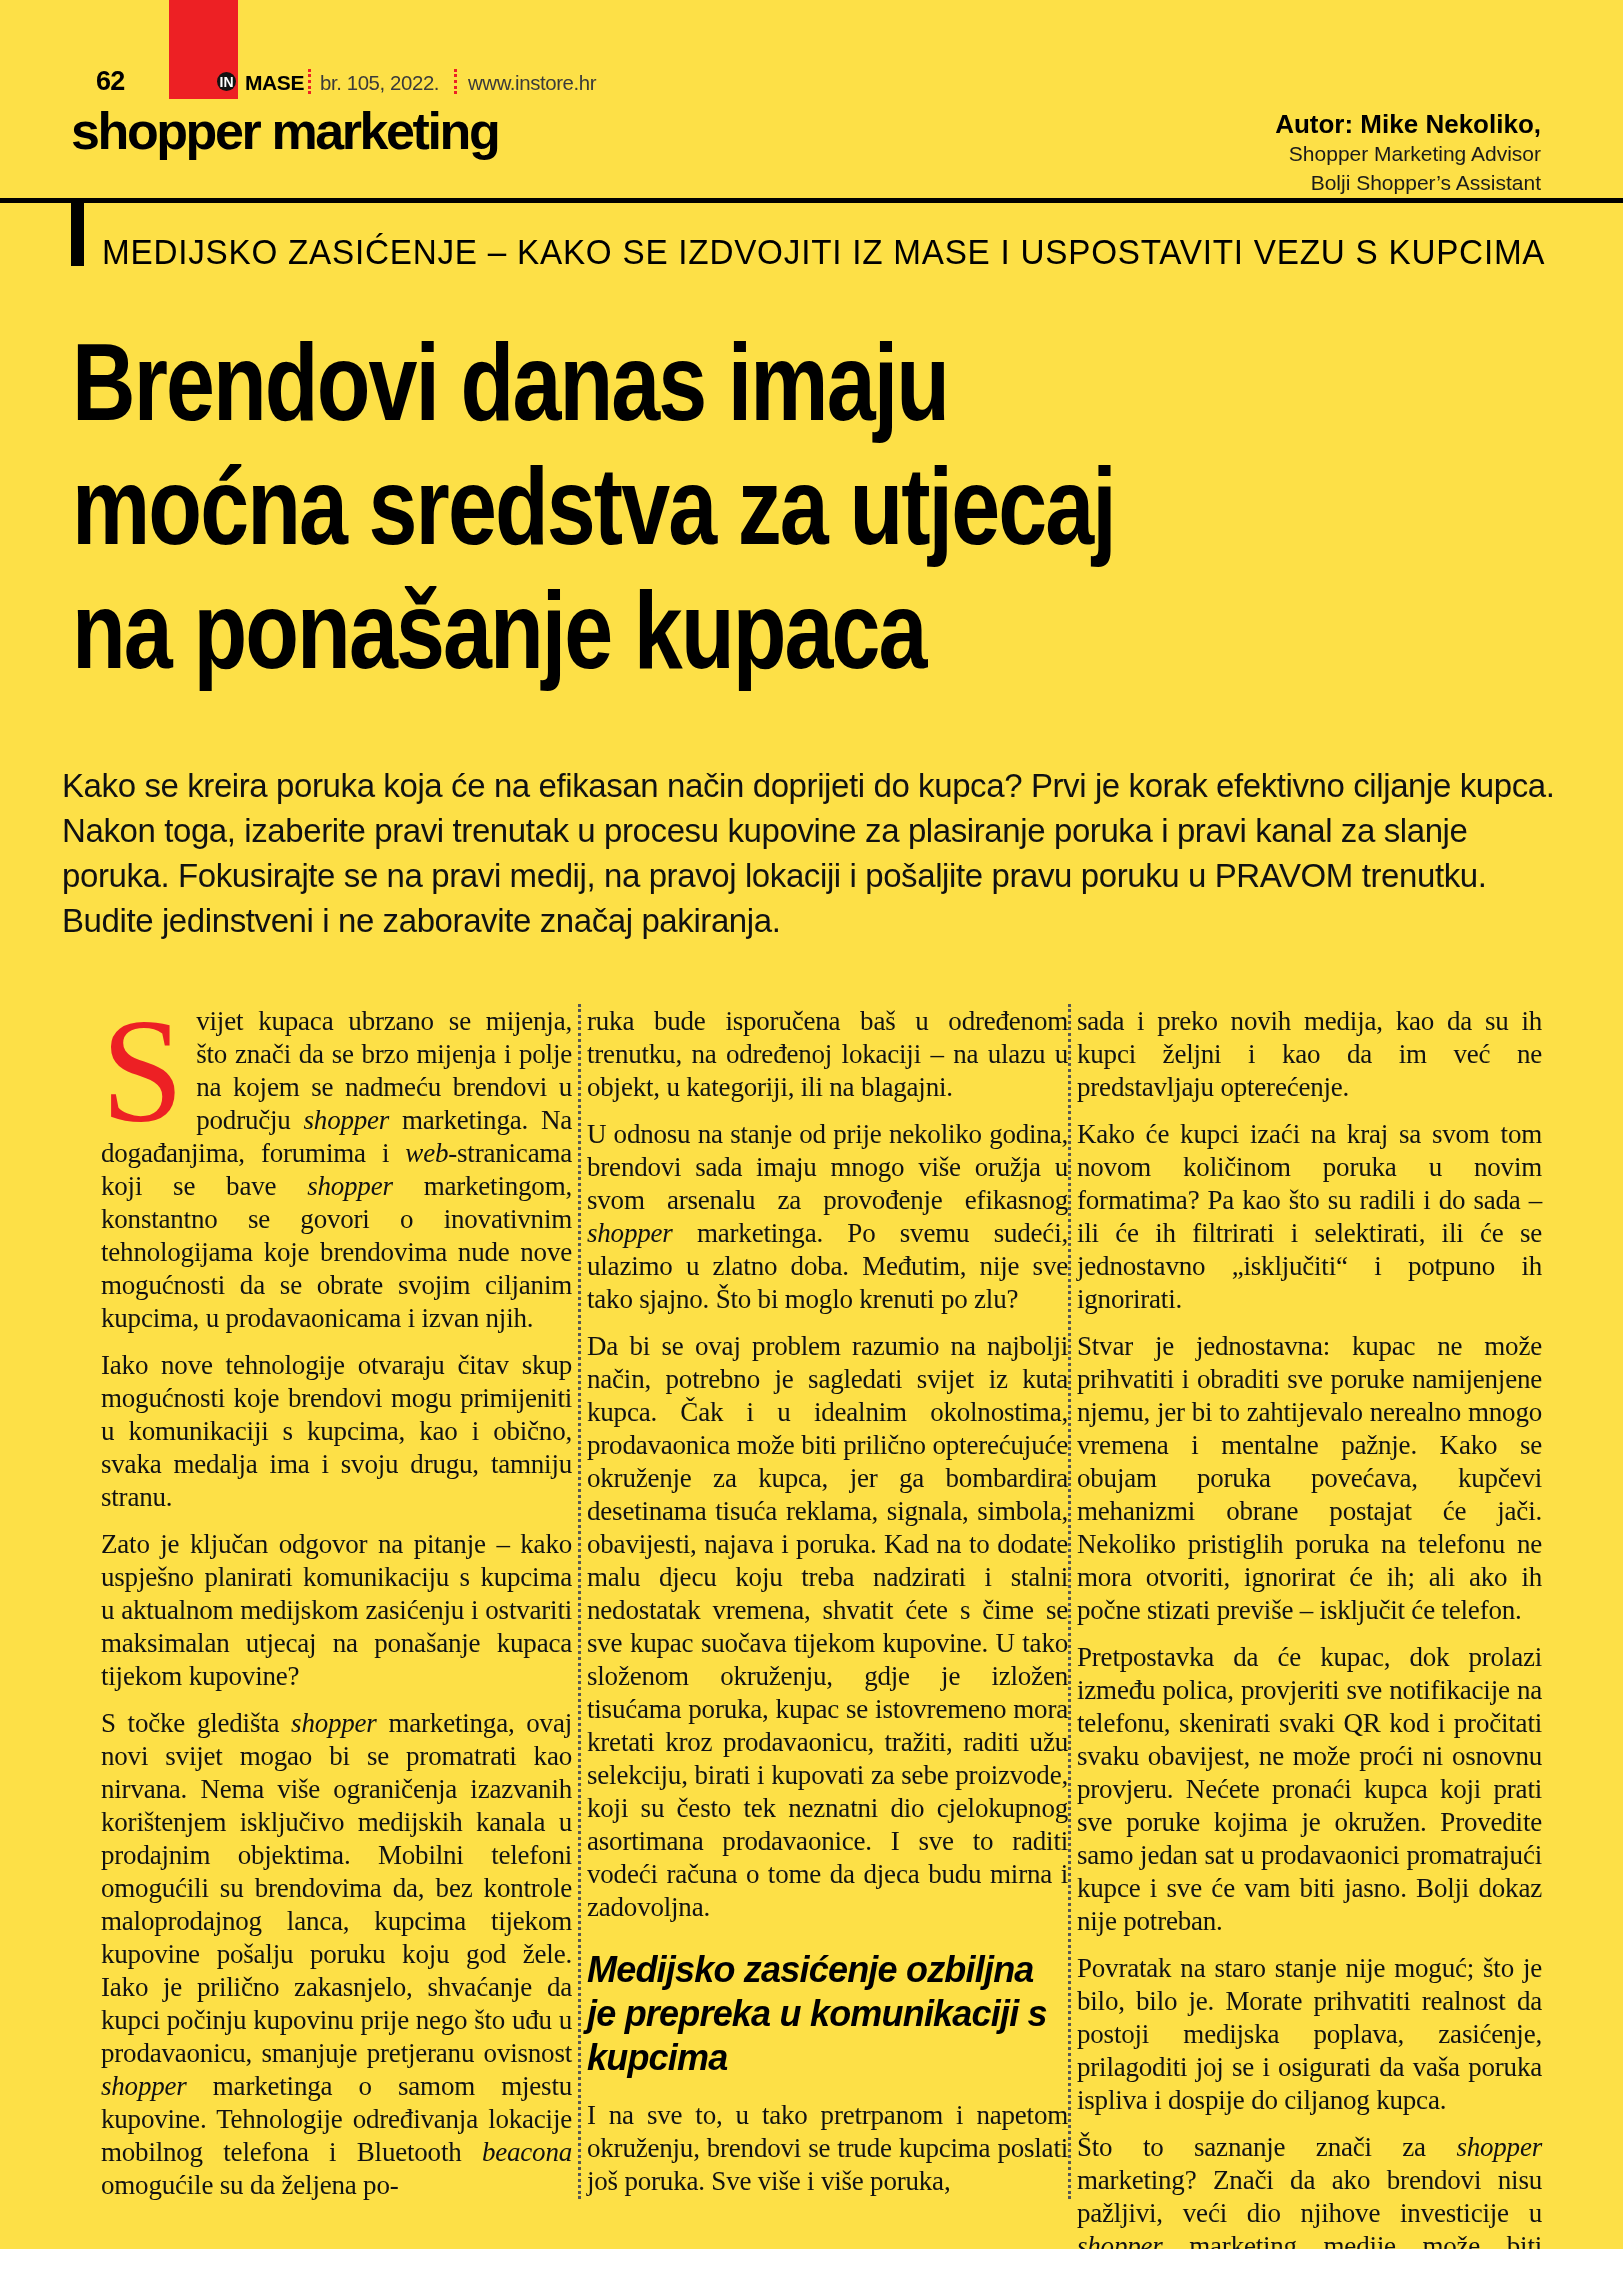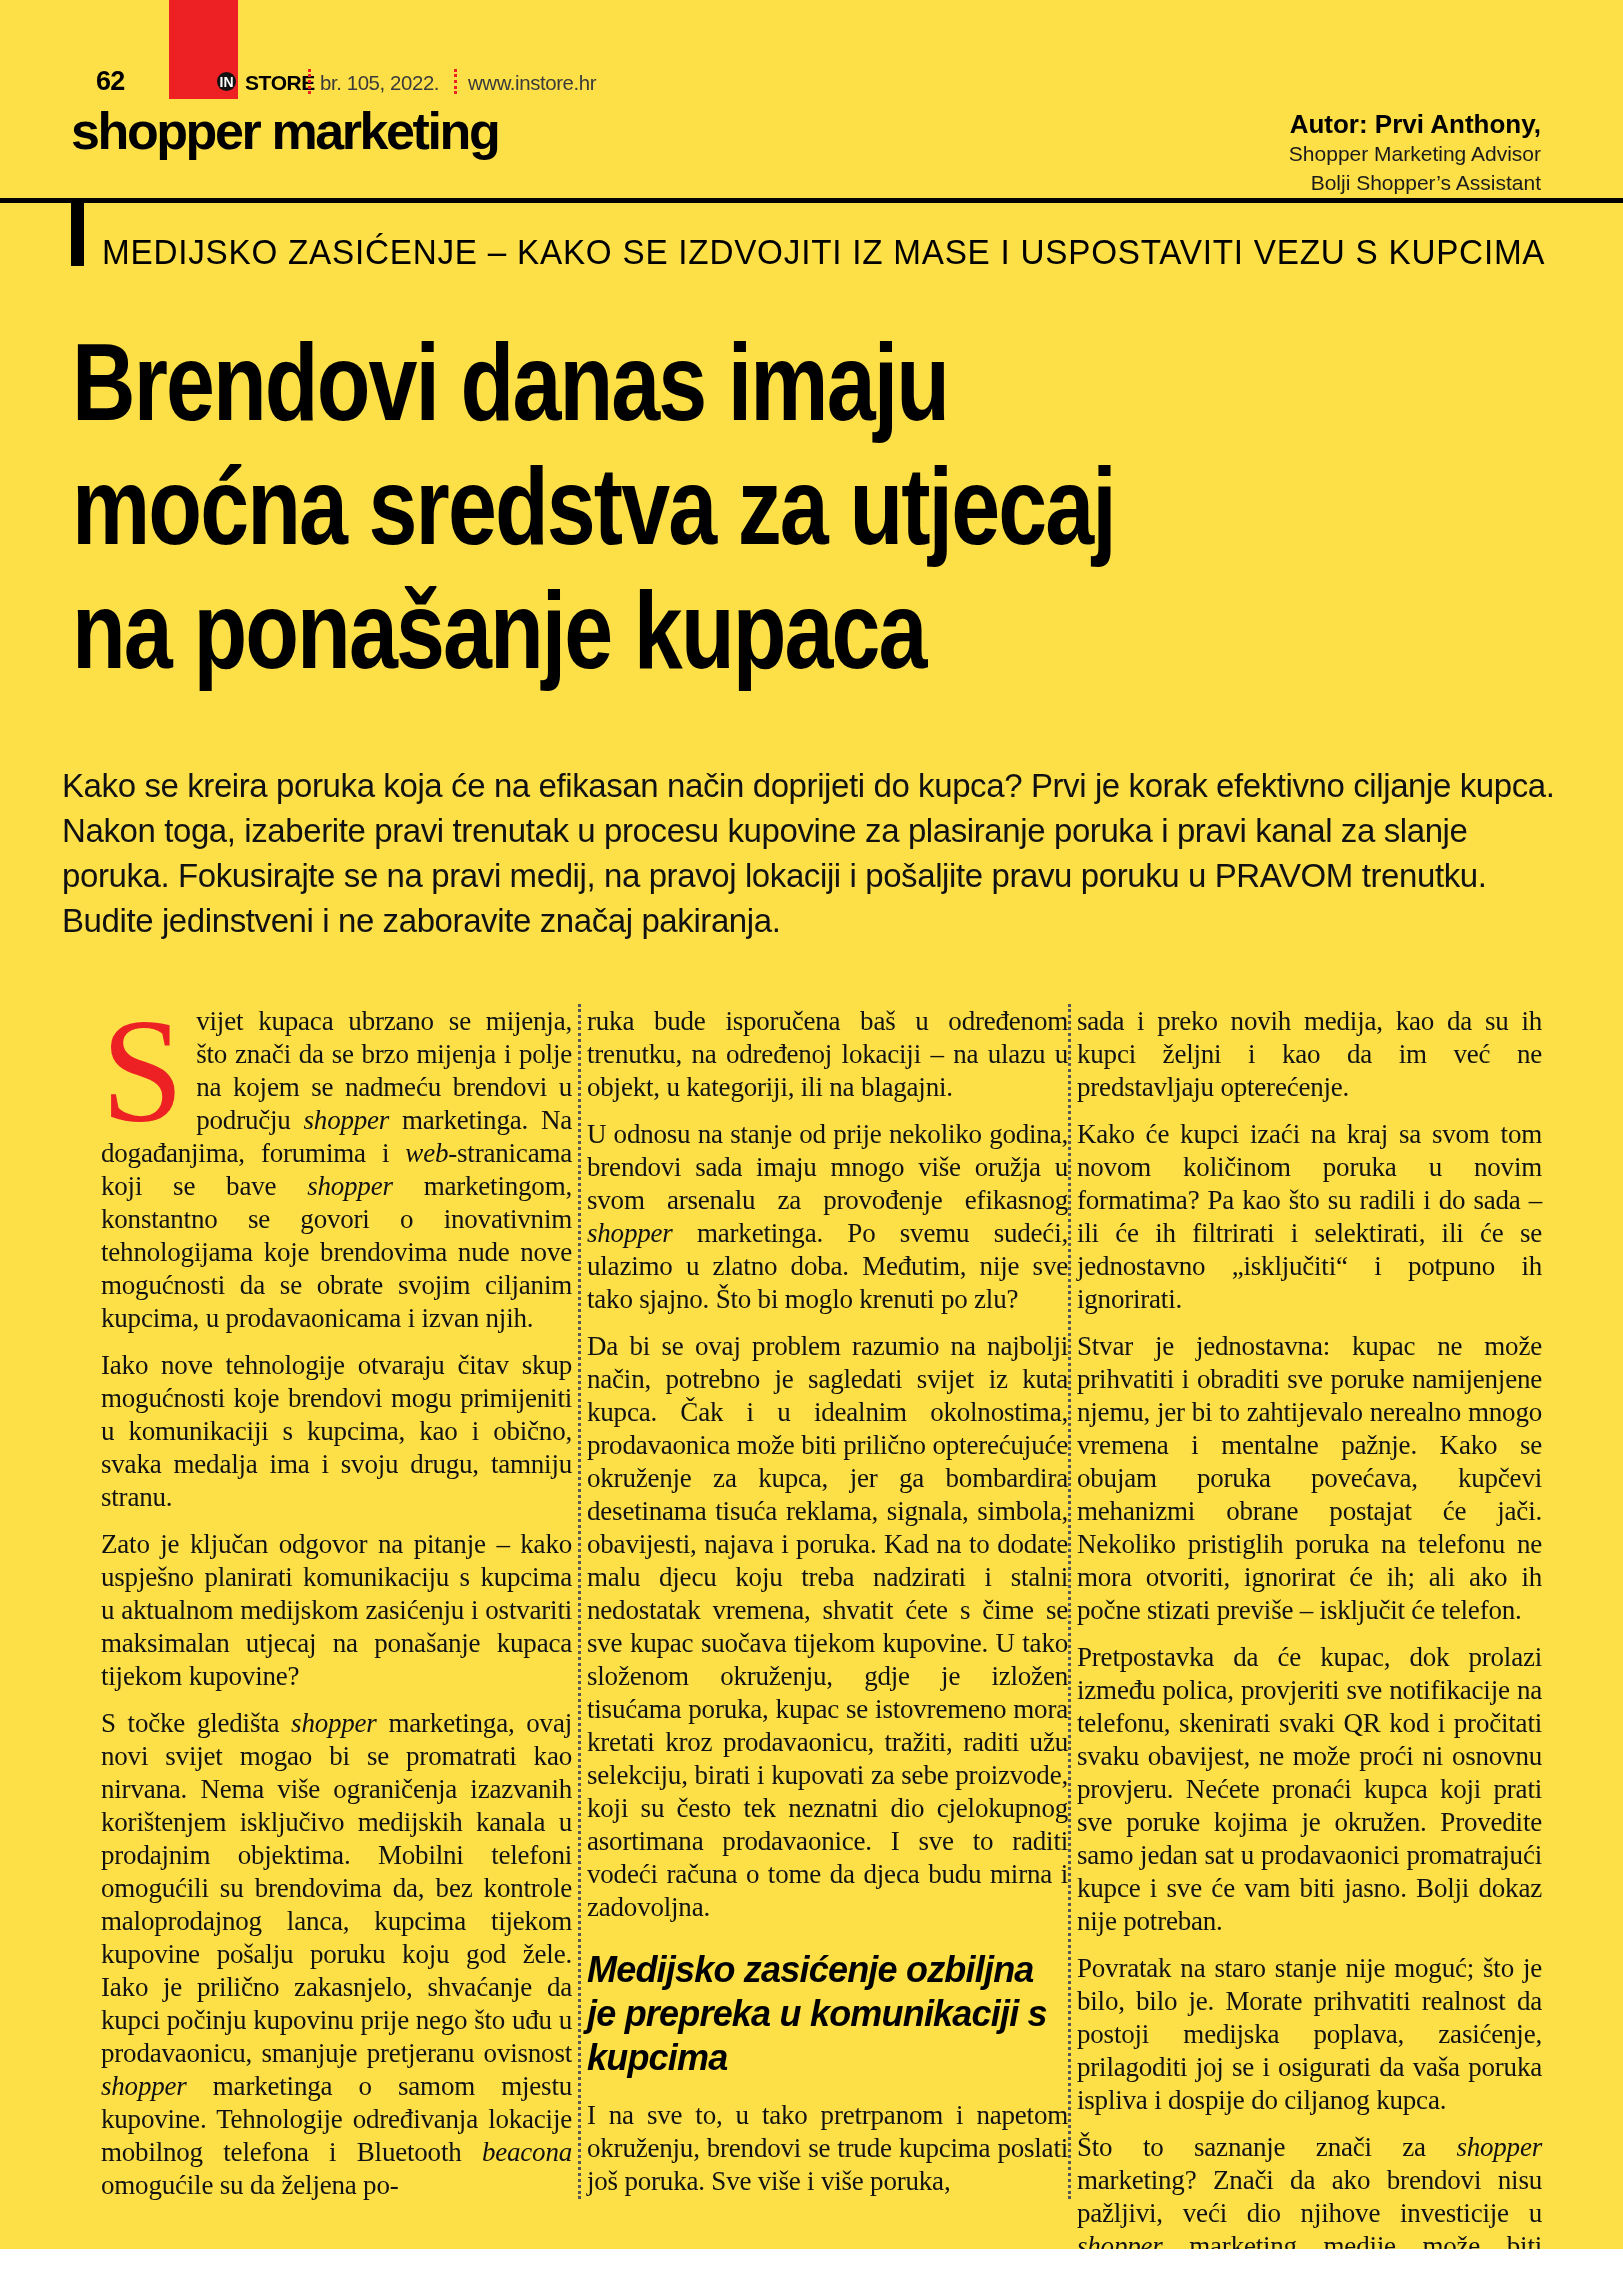--- a/index.html
+++ b/index.html
@@ -57,28 +57,28 @@
               text-align:left;color:#000;}
 </style>
 </head>
 <body>
 
 <div id="page" style="--red: #ed2024;">
 
   <div class="page-number">62</div>
   <div class="red-box"></div>
   <div class="logo-circle">IN</div>
-  <div class="logo-store">STORE</div>
+  <div class="logo-store">MASE</div>
   <span class="hdr-sep s1"></span>
   <div class="hdr-text issue">br. 105, 2022.</div>
   <span class="hdr-sep s2"></span>
   <div class="hdr-text website">www.instore.hr</div>
   <div class="section-title">shopper marketing</div>
   <div class="author">
-    <div class="a1">Autor: Prvi Anthony,</div>
+    <div class="a1">Autor: Mike Nekoliko,</div>
     <div class="a2">Shopper Marketing Advisor</div>
     <div class="a3">Bolji Shopper’s Assistant</div>
   </div>
   <div class="top-rule"></div>
 
   <div class="kicker-bar"></div>
   <div class="kicker">MEDIJSKO ZASIĆENJE – KAKO SE IZDVOJITI IZ MASE I USPOSTAVITI VEZU S KUPCIMA</div>
 
   <div class="headline">
     <div class="hl">Brendovi danas imaju</div>

